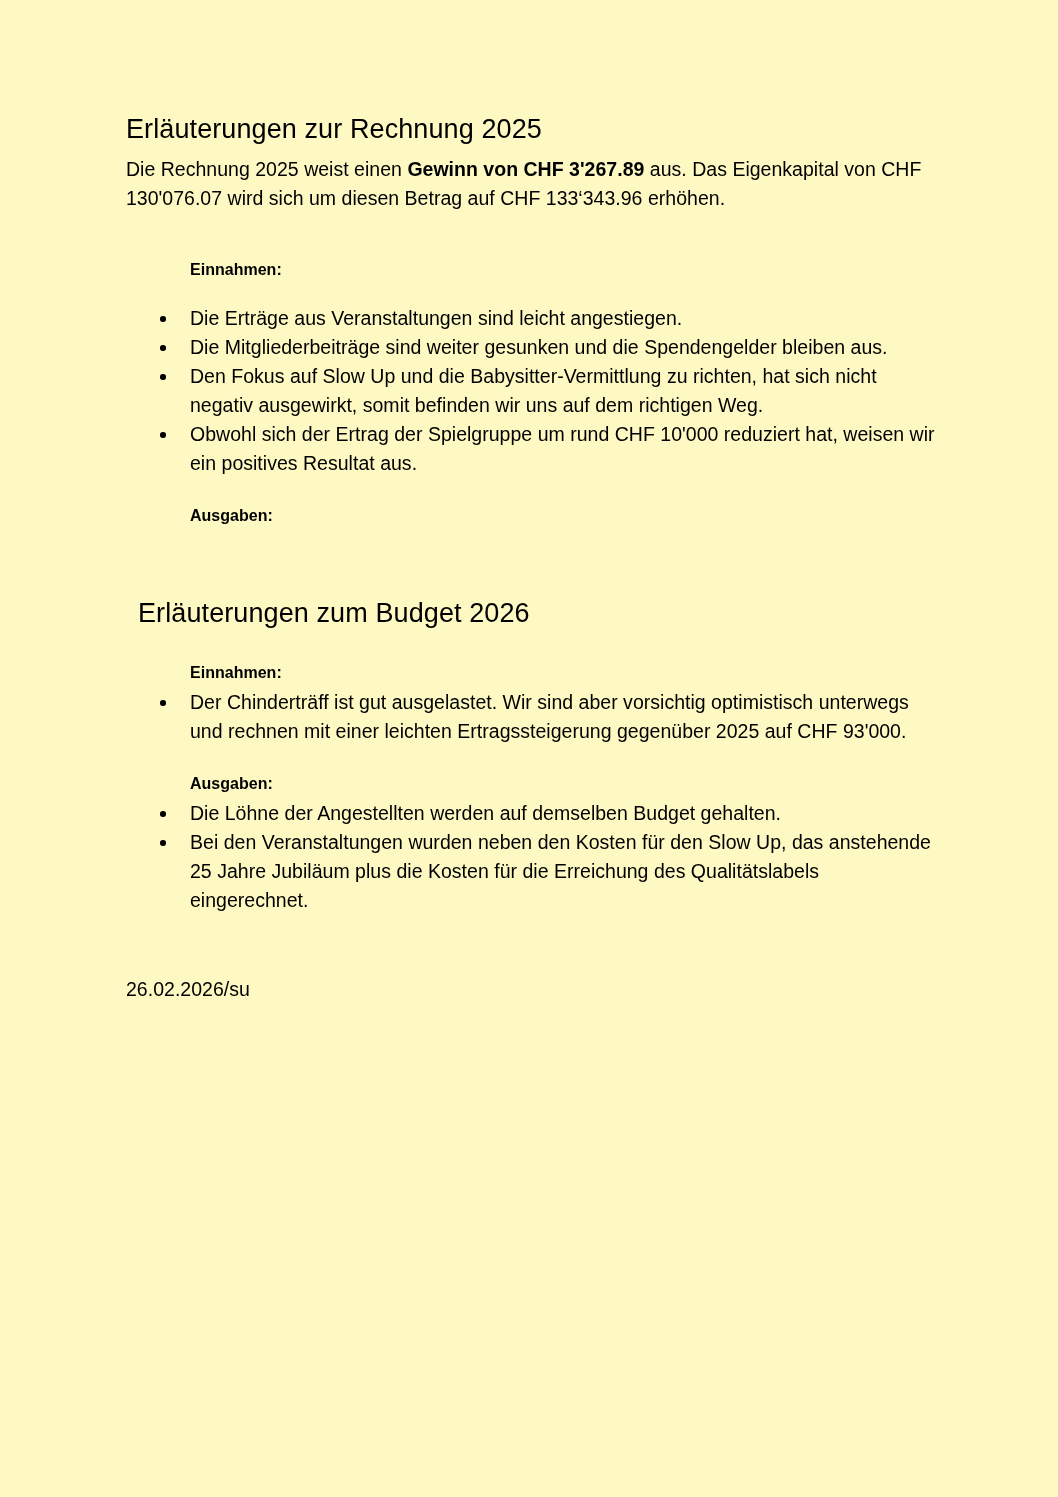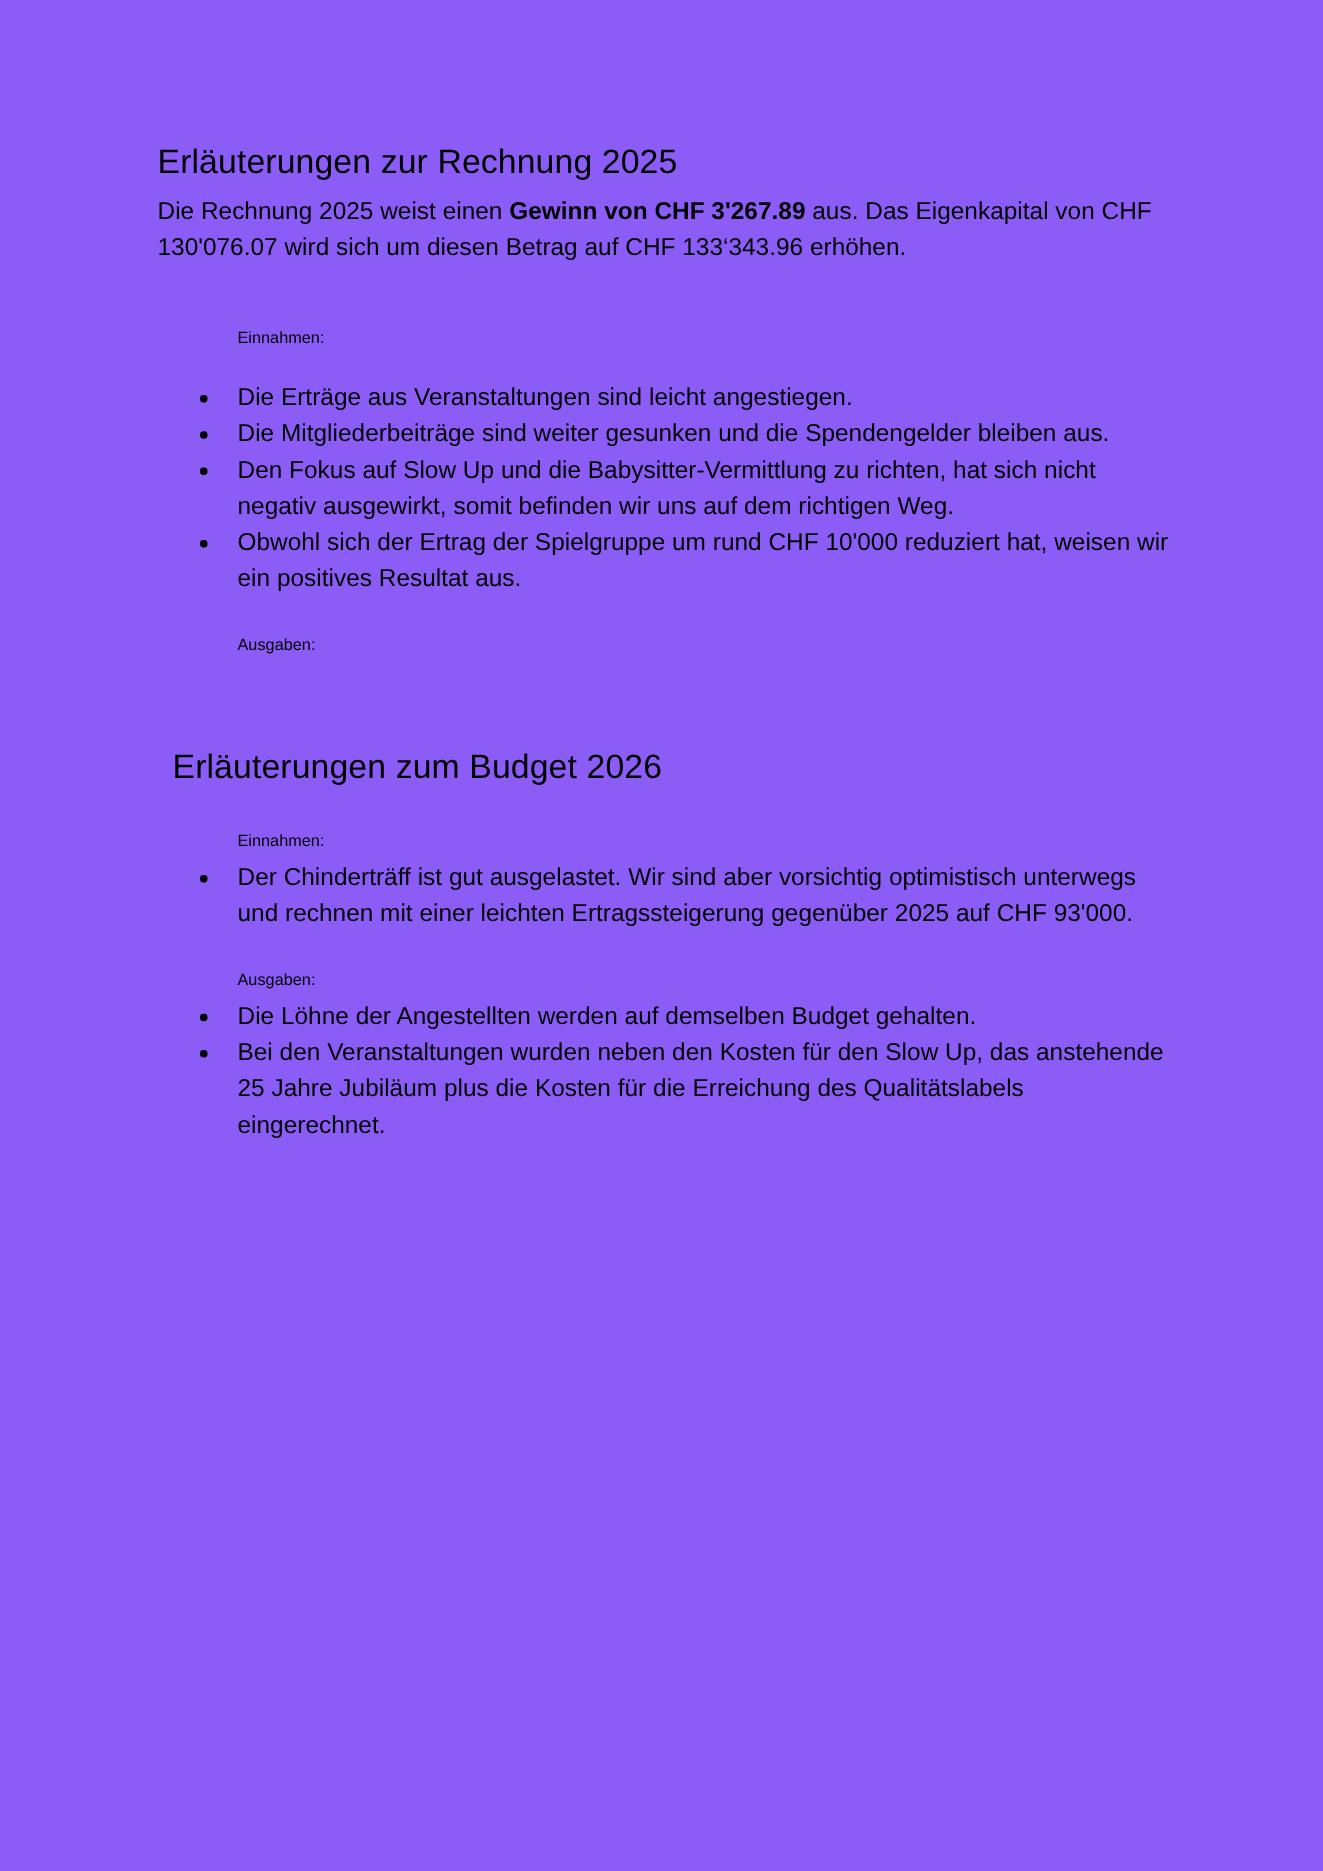--- a/index.html
+++ b/index.html
@@ -6,21 +6,21 @@
   html, body {
     margin: 0;
     padding: 0;
     background: #ffffff;
   }
 
   .page {
     position: relative;
     width: 1058px;
     height: 1497px;
-    background: #8b5cf6;
+    background: #fef9c3;
     overflow: hidden;
     font-family: "Liberation Sans", sans-serif;
     color: #000000;
     -webkit-font-smoothing: antialiased;
   }
 
   .content {
     position: absolute;
     left: 126px;
     top: 112px;
@@ -48,22 +48,22 @@
     line-height: 28.5px;
     margin: 9px 0 0 0;
     letter-spacing: 0.02px;
   }
   .intro b {
     font-weight: 700;
   }
 
   
   .sub-heading {
-    font-size: 13px;
-    font-weight: 400;
+    font-size: 16px;
+    font-weight: 700;
     line-height: 28px;
     margin: 0;
     padding-left: 64px;
     letter-spacing: 0.02px;
   }
 
   .sub-heading.sp-before-lg { margin-top: 44px; }
   .sub-heading.sp-before-md { margin-top: 29px; }
   .sub-heading.sp-before-sm { margin-top: 24px; }
 
@@ -134,15 +134,16 @@
       <li>Der Chinderträff ist gut ausgelastet. Wir sind aber vorsichtig optimistisch unterwegs und rechnen mit einer leichten Ertragssteigerung gegenüber 2025 auf CHF 93'000.</li>
     </ul>
 
     <p class="sub-heading sp-before-sm">Ausgaben:</p>
 
     <ul class="bullets sp-top-xs">
       <li>Die Löhne der Angestellten werden auf demselben Budget gehalten.</li>
       <li>Bei den Veranstaltungen wurden neben den Kosten für den Slow Up, das anstehende 25 Jahre Jubiläum plus die Kosten für die Erreichung des Qualitätslabels eingerechnet.</li>
     </ul>
 
+    <p class="footer-date">26.02.2026/su</p>
 
   </div>
 </div>
 
 </body></html>

